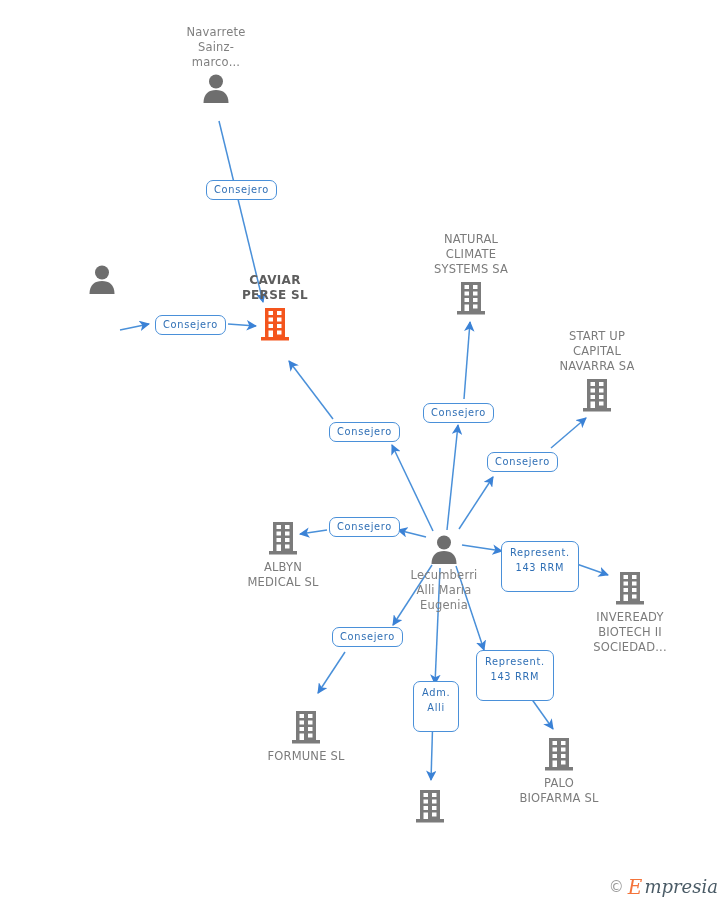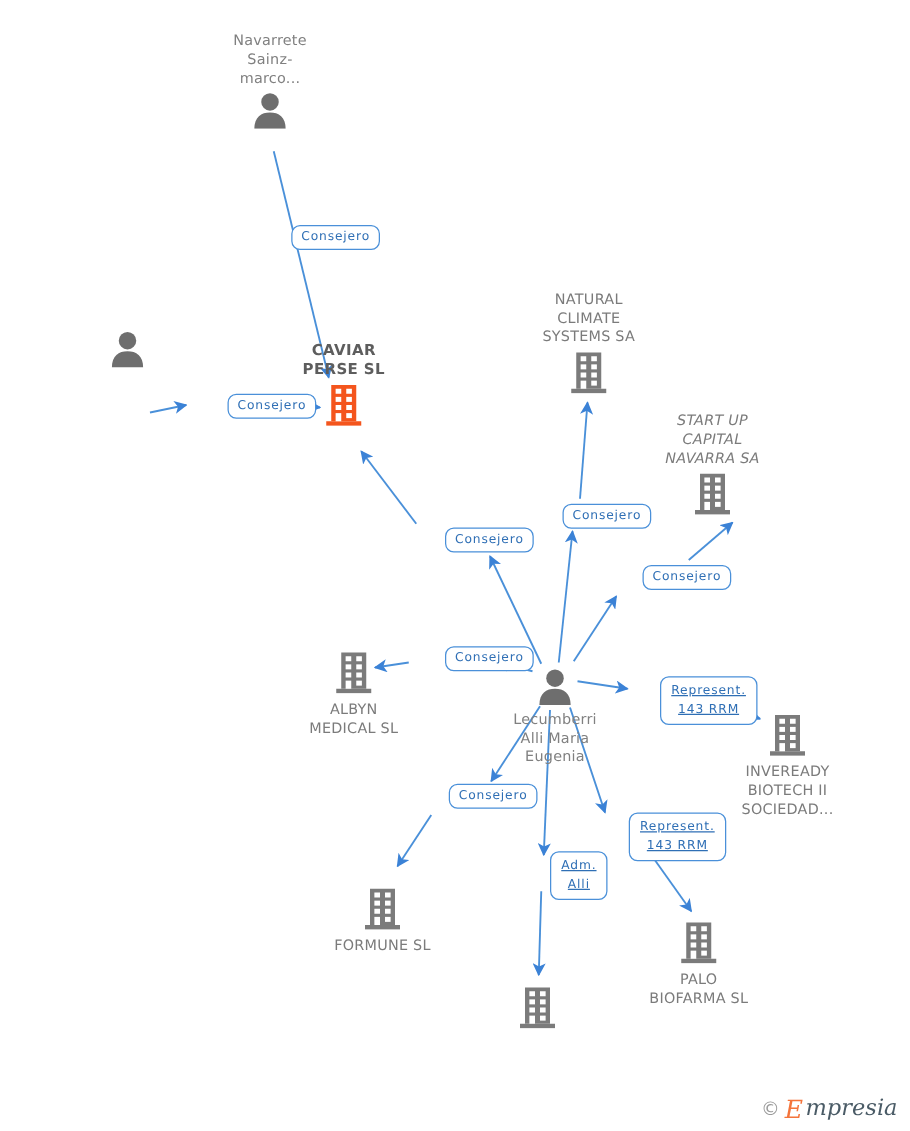--- a/index.html
+++ b/index.html
@@ -63,26 +63,24 @@
     border: 1.4px solid #4a90d9;
     border-radius: 7px;
     color: #2f6fb5;
     font-size: 9.8px;
     letter-spacing: 0.7px;
     padding: 2px 7px 3px 7px;
     text-align: center;
     line-height: 13px;
     white-space: pre-line;
     box-shadow: 0 0 0 0 rgba(0,0,0,0);
-    margin-left: 27px;
   }
   .edge-label.two-line {
-    padding: 3px 8px 4px 8px;
+    padding: 3px 8px 16px 8px;
     line-height: 15px;
-    text-decoration: underline;
   }
 
   
   #watermark {
     position: absolute;
     right: 10px;
     bottom: 8px;
     display: flex;
     align-items: center;
     gap: 4px;
@@ -204,21 +202,21 @@
       <rect x="9.5" y="11.5" width="4.5" height="4" fill="#fff"></rect>
         <rect x="18" y="11.5" width="4.5" height="4" fill="#fff"></rect>
       <rect x="9.5" y="18" width="4.5" height="4" fill="#fff"></rect>
         <rect x="18" y="18" width="4.5" height="4" fill="#fff"></rect>
       <rect x="9.5" y="24.5" width="4.5" height="6.5" fill="#fff"></rect>
         <rect x="18" y="24.5" width="4.5" height="4" fill="#fff"></rect>
     </svg>
   </span>
 </div>
 
-<div class="node company labelabove" style="left:570px; top:329px;font-style:italic;">
+<div class="node company labelabove" style="left:597px; top:329px;">
   <div class="label">START UP
 CAPITAL
 NAVARRA SA</div>
   <span class="glyph">
     <svg width="32" height="36" viewBox="0 0 32 36">
       <rect x="6" y="2" width="20" height="29" fill="#7b7b7b"></rect>
       <rect x="2" y="31" width="28" height="3.5" fill="#7b7b7b"></rect>
       <rect x="9.5" y="5" width="4.5" height="4" fill="#fff"></rect>
         <rect x="18" y="5" width="4.5" height="4" fill="#fff"></rect>
       <rect x="9.5" y="11.5" width="4.5" height="4" fill="#fff"></rect>

